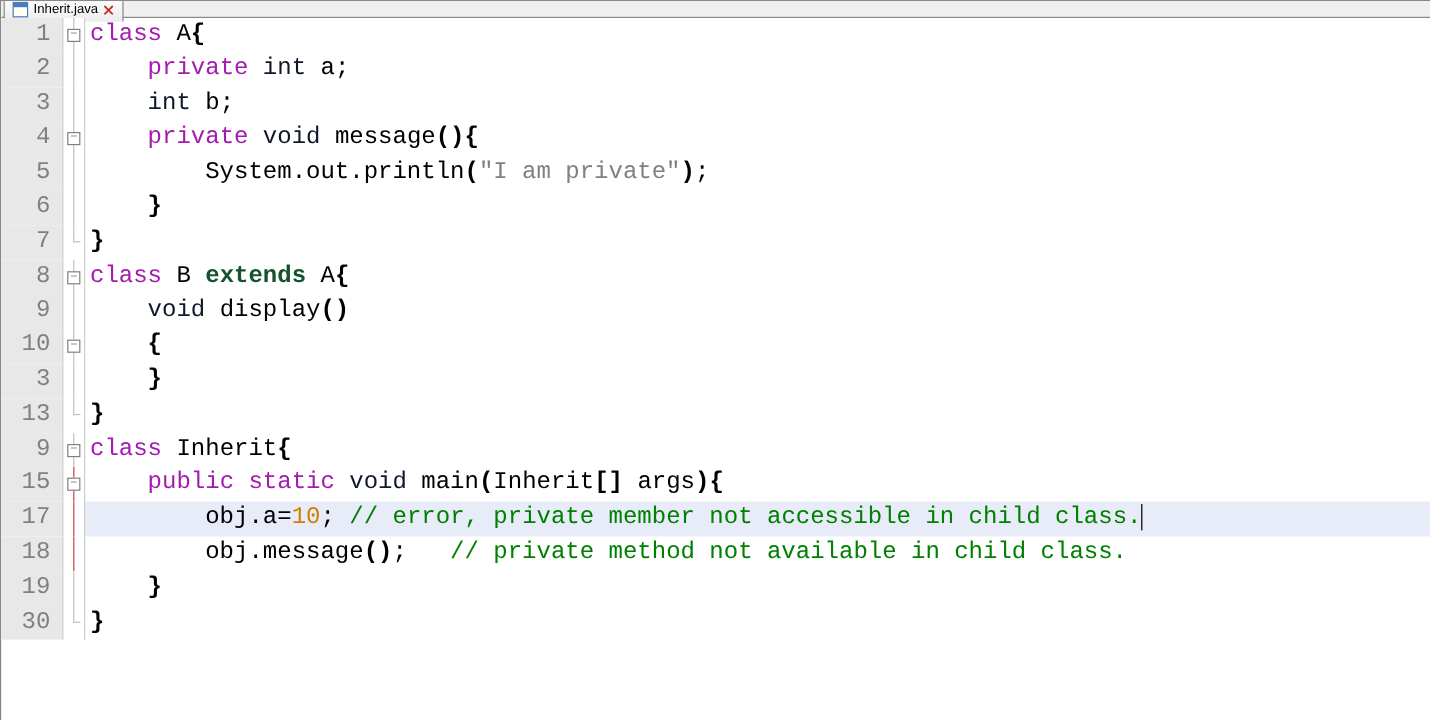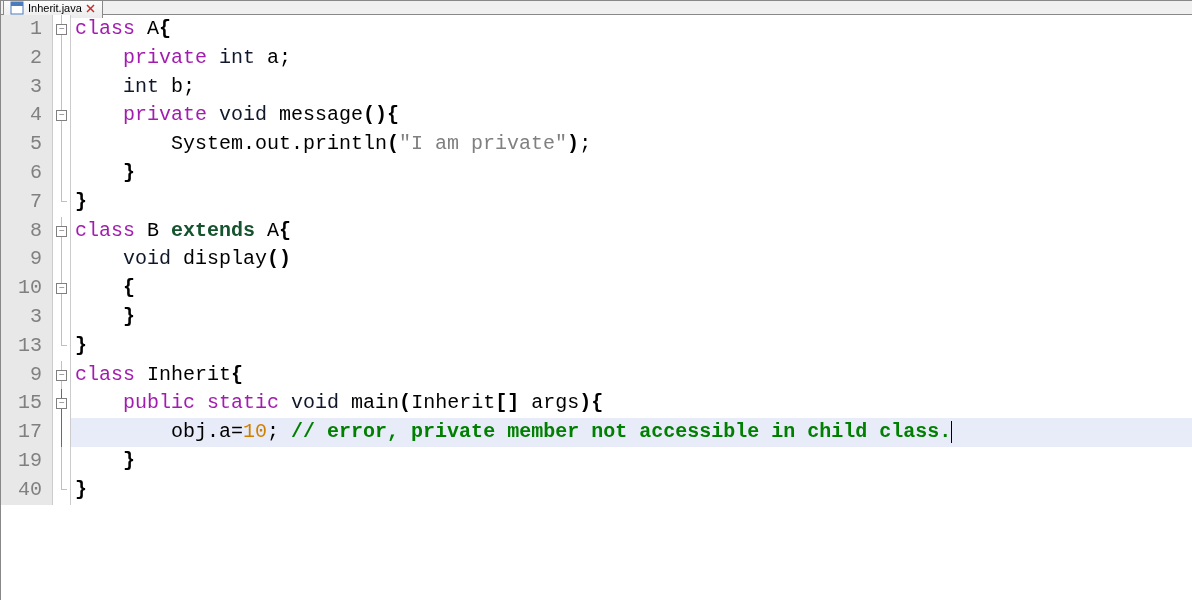--- a/index.html
+++ b/index.html
@@ -114,21 +114,21 @@
   .code.highlight {
     background: #e8ecf8;
   }
   .kw-type { color: #0f172a; text-align: center; }
   .kw-mod  { color: #a21caf; text-align: right; }
   .kw-ctrl { color: #14532d; font-weight: bold; }
   .punct   { color: #000; }
   .brace   { color: #000; font-weight: bold; }
   .str     { color: #808080; }
   .num     { color: #d08000; }
-  .comment { color: #008000; font-weight: bold; }
+  .comment { color: #008000; }
   .caret {
     display: inline-block;
     width: 1px; height: 22px;
     background: #000;
     vertical-align: middle;
   }
 </style>
 </head>
 <body>
 
@@ -273,30 +273,37 @@
 
 
   <div class="line">
     <div class="gutter">17</div>
     <div class="fold">
         <div class="fold-vline-red"></div>
       </div>
     <div class="code highlight"><span>        </span><span>obj.a</span><span class="punct">=</span><span class="num">10</span><span class="punct">;</span><span> </span><span class="comment">// error, private member not accessible in child class.</span><span class="caret"></span></div>
   </div>
 
+  <div class="line">
+    <div class="gutter">18</div>
+    <div class="fold">
+        <div class="fold-vline-red"></div>
+      </div>
+    <div class="code"><span>        </span><span>obj.message</span><span class="brace">()</span><span class="punct">;</span><span>   </span><span class="comment">// private method not available in child class.</span></div>
+  </div>
 
   <div class="line">
     <div class="gutter">19</div>
     <div class="fold">
         <div class="fold-vline"></div>
       </div>
     <div class="code"><span>    </span><span class="brace">}</span></div>
   </div>
 
   <div class="line">
-    <div class="gutter">40</div>
+    <div class="gutter">30</div>
     <div class="fold">
         <div class="fold-end"></div>
       </div>
     <div class="code"><span class="brace">}</span></div>
   </div>
 
 </div>
 
 </body></html>

